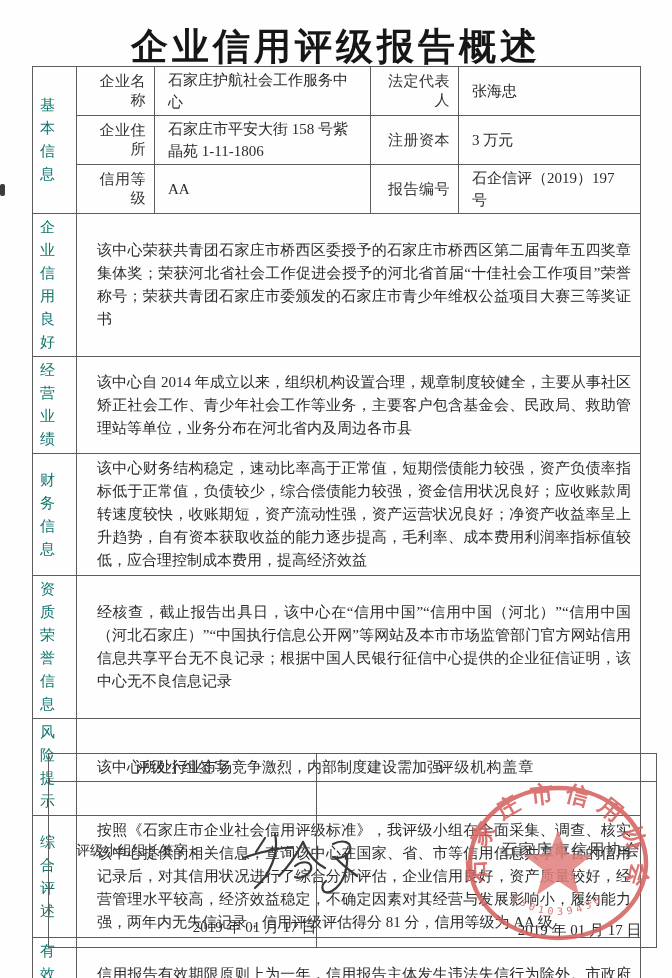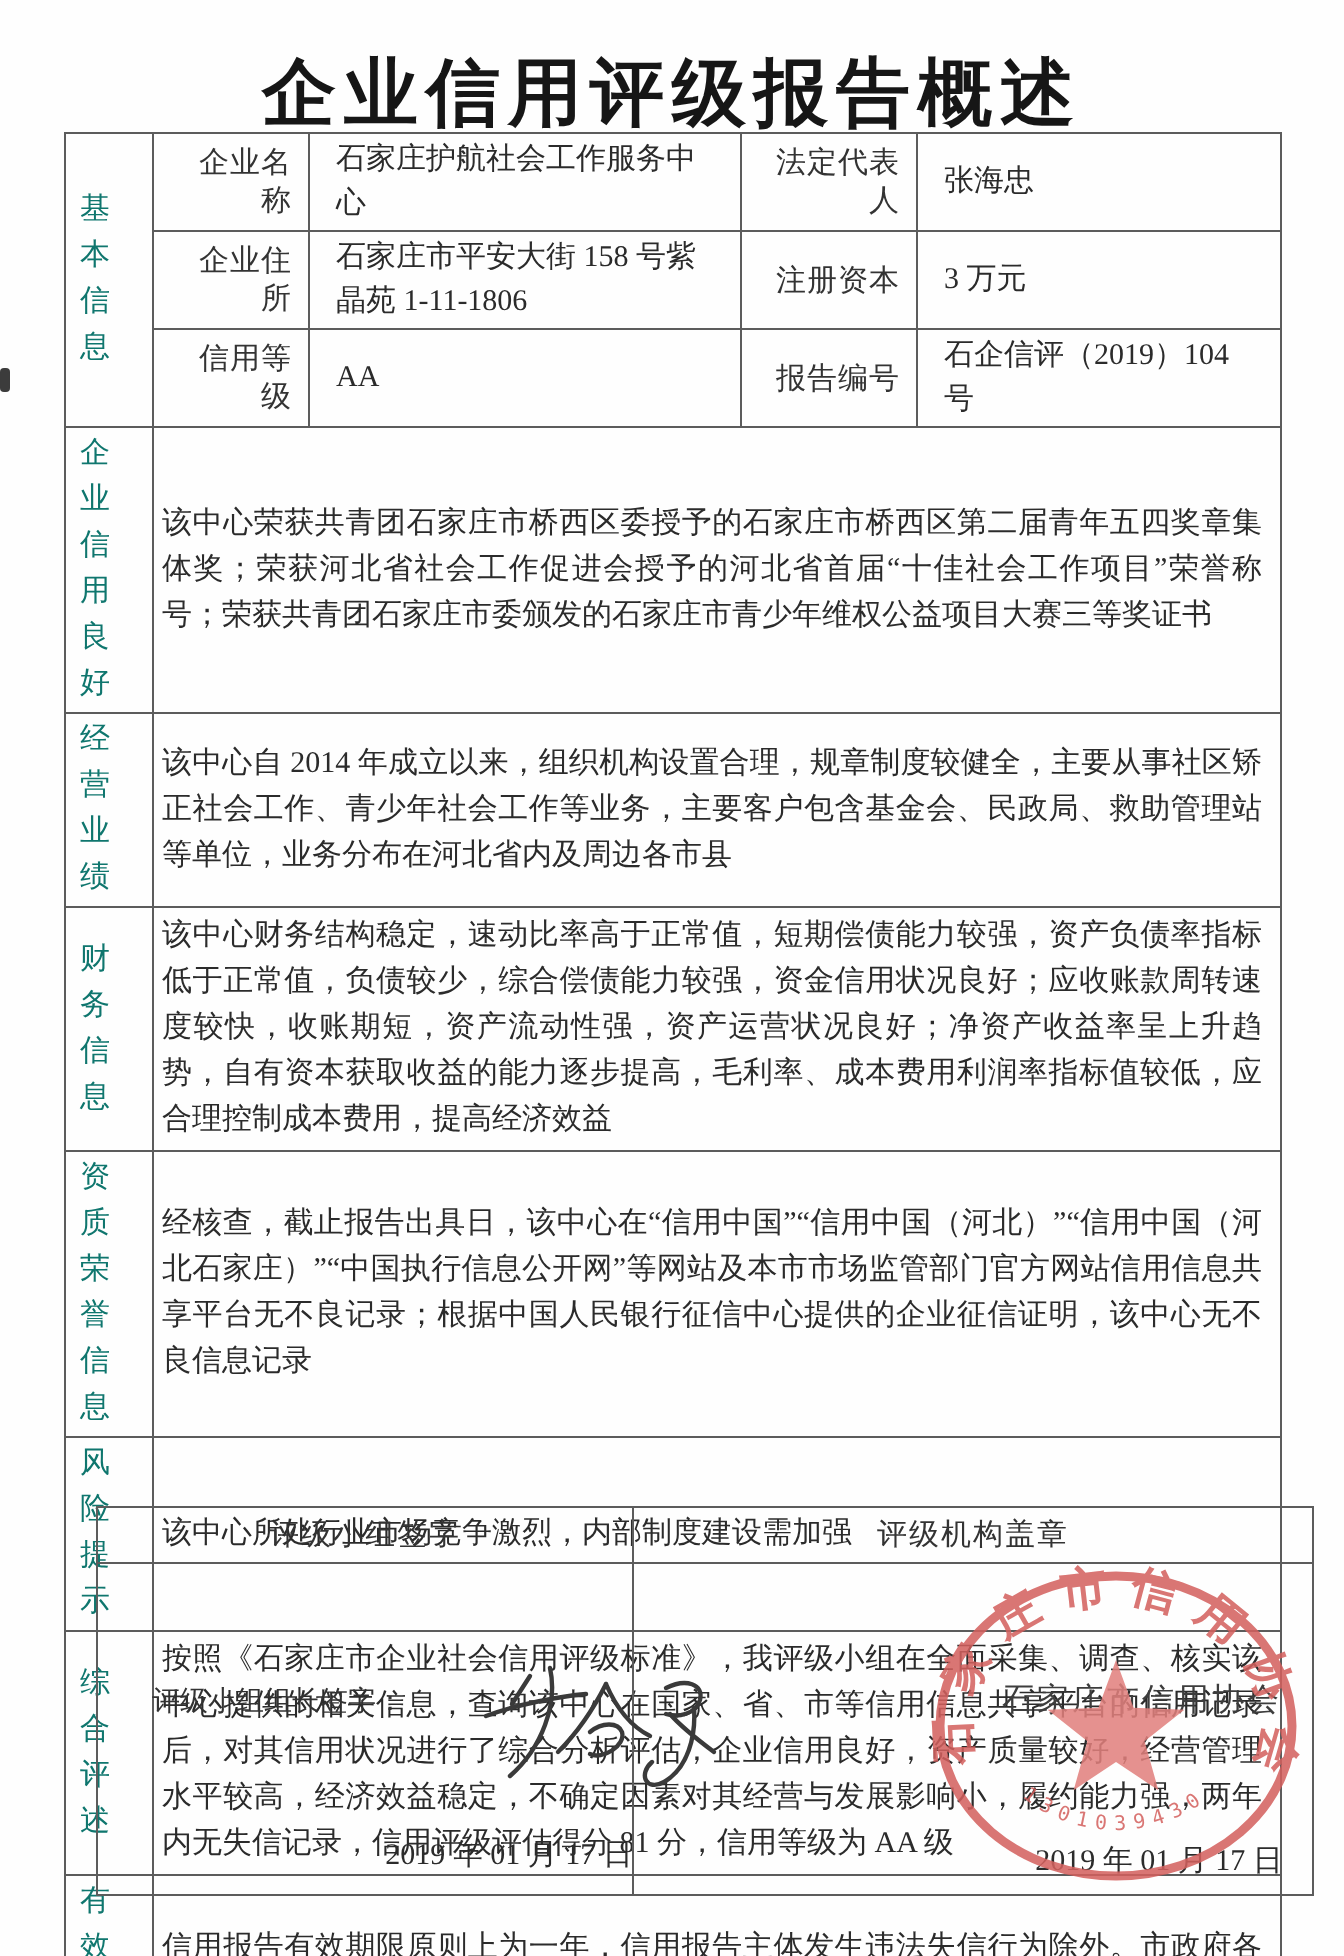--- a/index.html
+++ b/index.html
@@ -55,21 +55,21 @@
   }
   td.value {
     text-align: left;
     padding-left: 13px;
     line-height: 22px;
     color: #2b2b2b;
   }
   td.content {
     text-align: justify;
     line-height: 23px;
-    padding: 3px 9px 3px 4px;
+    padding: 3px 9px 3px 20px;
     color: #2b2b2b;
   }
   td.sign-header {
     text-align: center;
     color: #333;
     letter-spacing: 1px;
   }
   td.sign-cell { position: relative; padding: 0; }
   .leader-sign-label {
     position: absolute;
@@ -158,21 +158,21 @@
       <tr style="height:41px">
         <td class="field">企业住所</td>
         <td class="value">石家庄市平安大街 158 号紫晶苑 1-11-1806</td>
         <td class="field">注册资本</td>
         <td class="value">3 万元</td>
       </tr>
       <tr style="height:28px">
         <td class="field">信用等级</td>
         <td class="value">AA</td>
         <td class="field">报告编号</td>
-        <td class="value">石企信评（2019）104 号</td>
+        <td class="value">石企信评（2019）197 号</td>
       </tr>
       <tr style="height:72px">
         <td class="rowlabel">企业信用良好</td>
         <td class="content" colspan="4">该中心荣获共青团石家庄市桥西区委授予的石家庄市桥西区第二届青年五四奖章集体奖；荣获河北省社会工作促进会授予的河北省首届“十佳社会工作项目”荣誉称号；荣获共青团石家庄市委颁发的石家庄市青少年维权公益项目大赛三等奖证书</td>
       </tr>
       <tr style="height:66px">
         <td class="rowlabel">经营业绩</td>
         <td class="content" colspan="4">该中心自 2014 年成立以来，组织机构设置合理，规章制度较健全，主要从事社区矫正社会工作、青少年社会工作等业务，主要客户包含基金会、民政局、救助管理站等单位，业务分布在河北省内及周边各市县</td>
       </tr>
       <tr style="height:113px">

